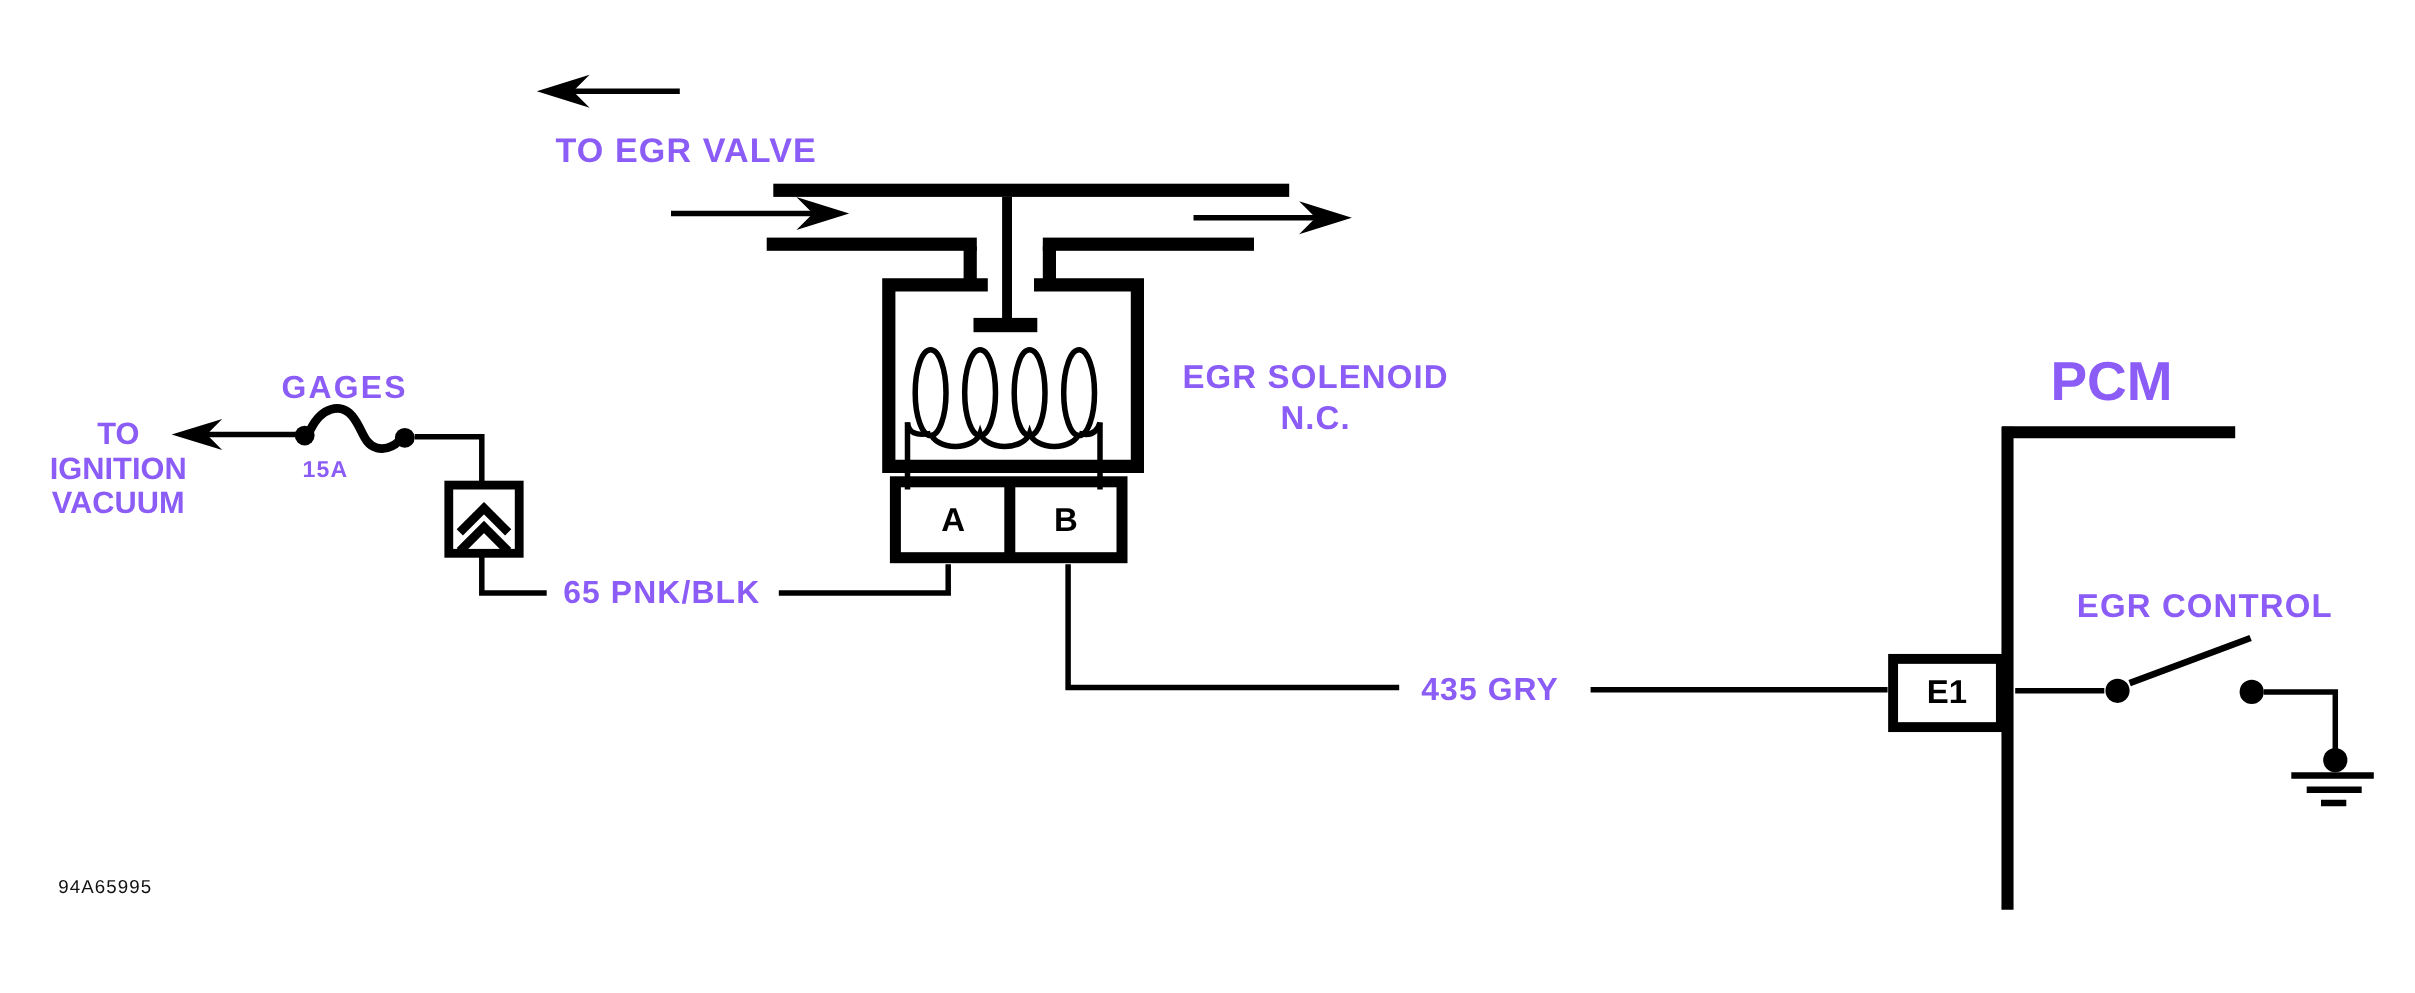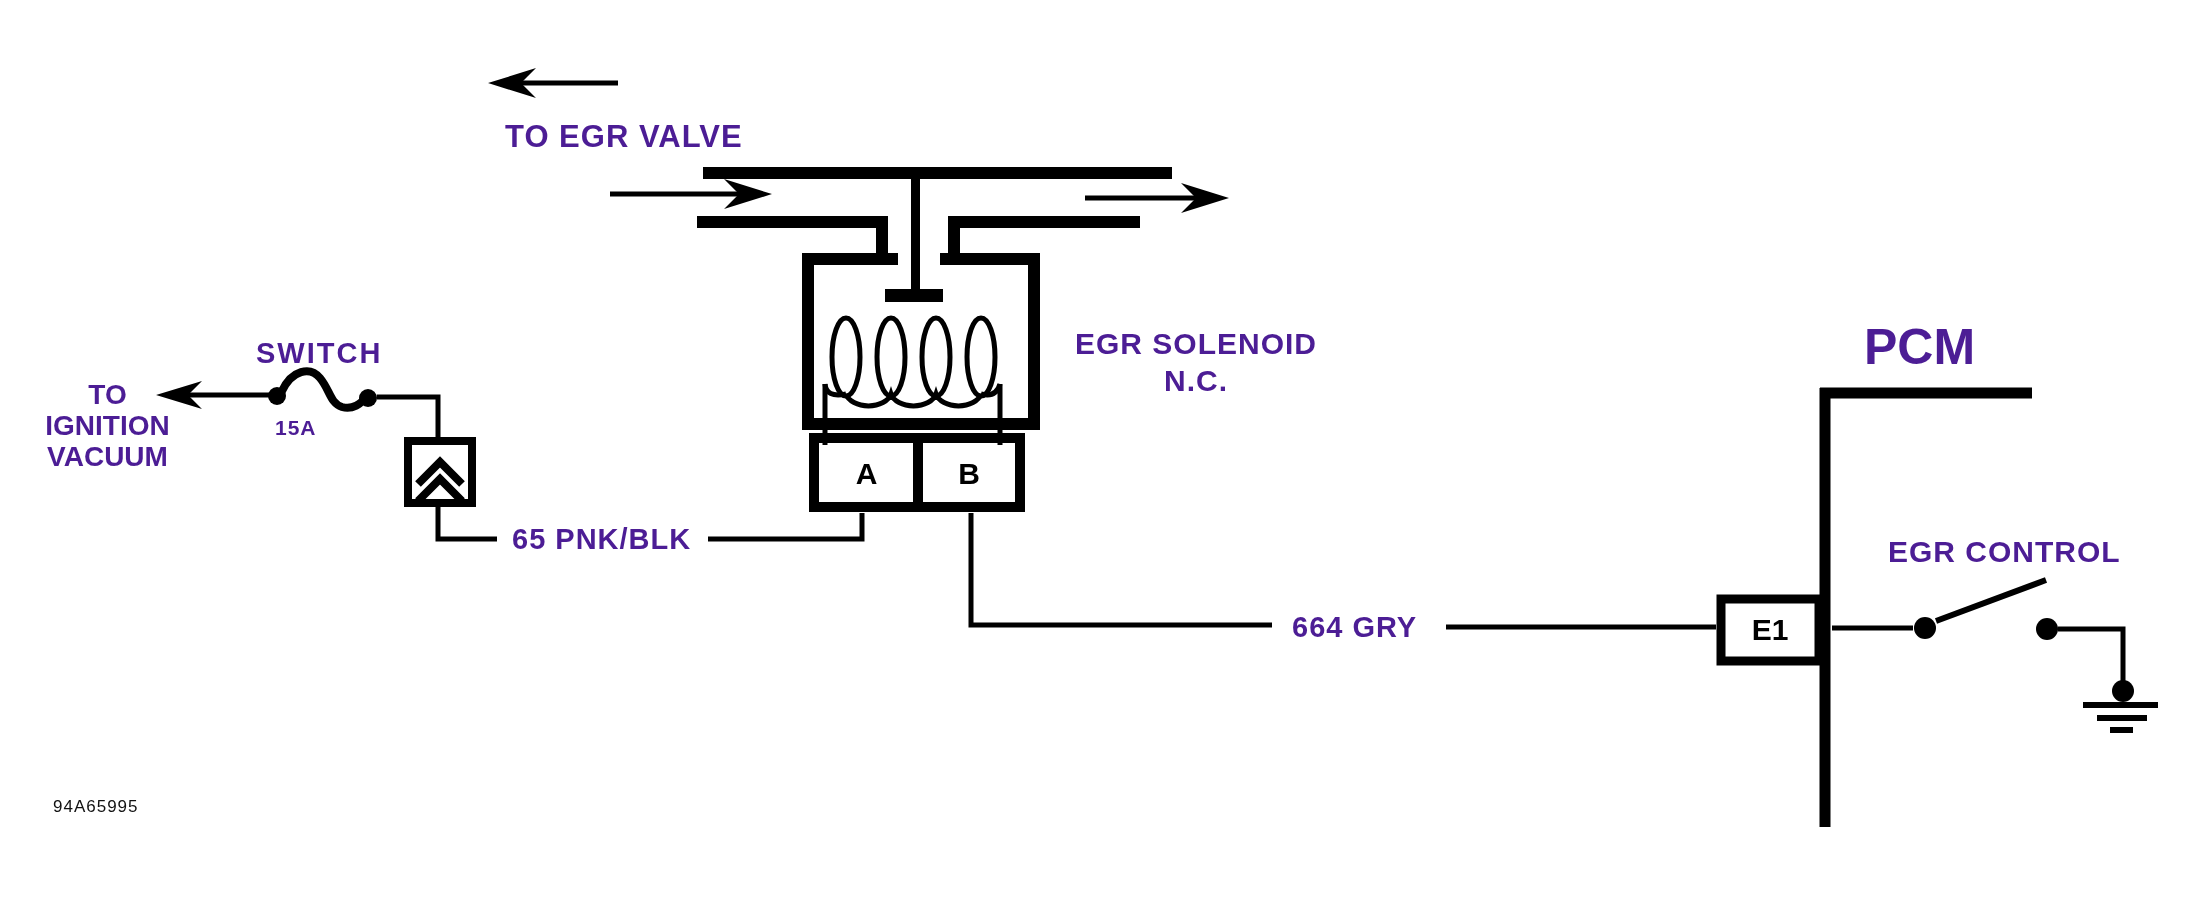--- a/index.html
+++ b/index.html
@@ -8,21 +8,21 @@
     width:2195px;height:903px;
     background:#ffffff;
     font-family:"Liberation Sans", sans-serif;
     color:#000;
     overflow:hidden;
   }
   .art{position:absolute;left:0;top:0;width:2195px;height:903px;}
   .lbl{
     position:absolute;
     font-weight:700;
-    color:#4c1d95;
+    color:#8b5cf6;
     white-space:nowrap;
     line-height:1.1;
   }
   .lbl-center{text-align:center;white-space:normal;}
   .id-code{
     position:absolute;
     font-weight:400;
     letter-spacing:1px;
     color:#111;
   }
@@ -139,33 +139,33 @@
   </svg>
 
   <div class="lbl" style="left:505px;top:120px;font-size:31px;letter-spacing:1px;">TO EGR VALVE</div>
 
 
   <div class="lbl lbl-center" style="left:1058px;top:325px;width:276px;font-size:30px;line-height:37px;letter-spacing:1px;">
     <div>EGR SOLENOID</div>
     <div>N.C.</div>
   </div>
 
-  <div class="lbl" style="left:256px;top:338px;font-size:29px;letter-spacing:2px;">SWITCH</div>
+  <div class="lbl" style="left:256px;top:338px;font-size:29px;letter-spacing:2px;">GAGES</div>
 
   <div class="lbl" style="left:275px;top:416px;font-size:21px;letter-spacing:1px;">15A</div>
 
   <div class="lbl lbl-center" style="left:20px;top:379px;width:175px;font-size:28px;line-height:31px;">
     <div>TO</div>
     <div>IGNITION</div>
     <div>VACUUM</div>
   </div>
 
   <div class="lbl" style="left:512px;top:524px;font-size:29px;letter-spacing:1px;">65 PNK/BLK</div>
 
-  <div class="lbl" style="left:1292px;top:612px;font-size:29px;letter-spacing:1px;">664 GRY</div>
+  <div class="lbl" style="left:1292px;top:612px;font-size:29px;letter-spacing:1px;">435 GRY</div>
 
   <div class="lbl" style="left:1864px;top:320px;font-size:50px;">PCM</div>
 
   <div class="lbl" style="left:1888px;top:535px;font-size:30px;letter-spacing:1px;">EGR CONTROL</div>
 
   <div class="term" style="left:820px;top:445px;width:93px;height:57px;font-size:30px;">A</div>
 
   <div class="term" style="left:923px;top:445px;width:92px;height:57px;font-size:30px;">B</div>
 
   <div class="term" style="left:1721px;top:599px;width:98px;height:62px;font-size:30px;">E1</div>

